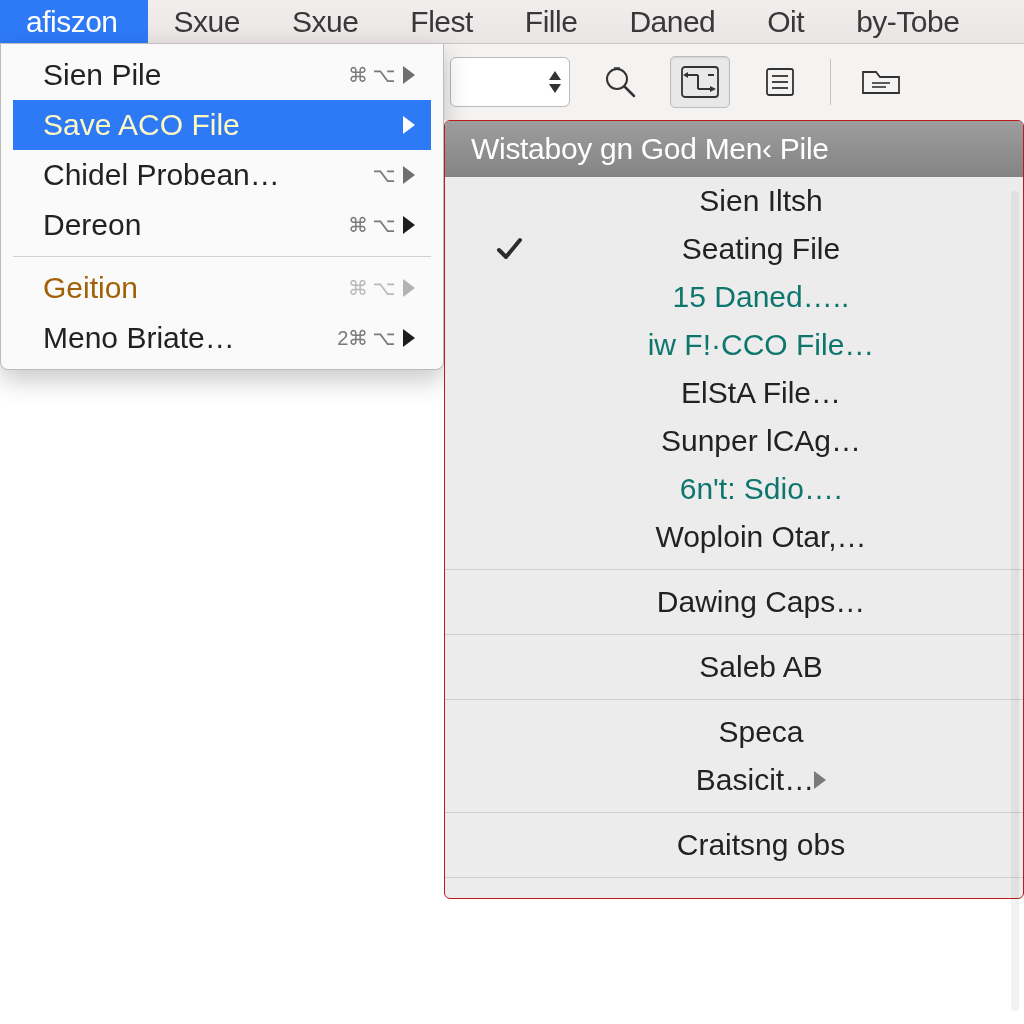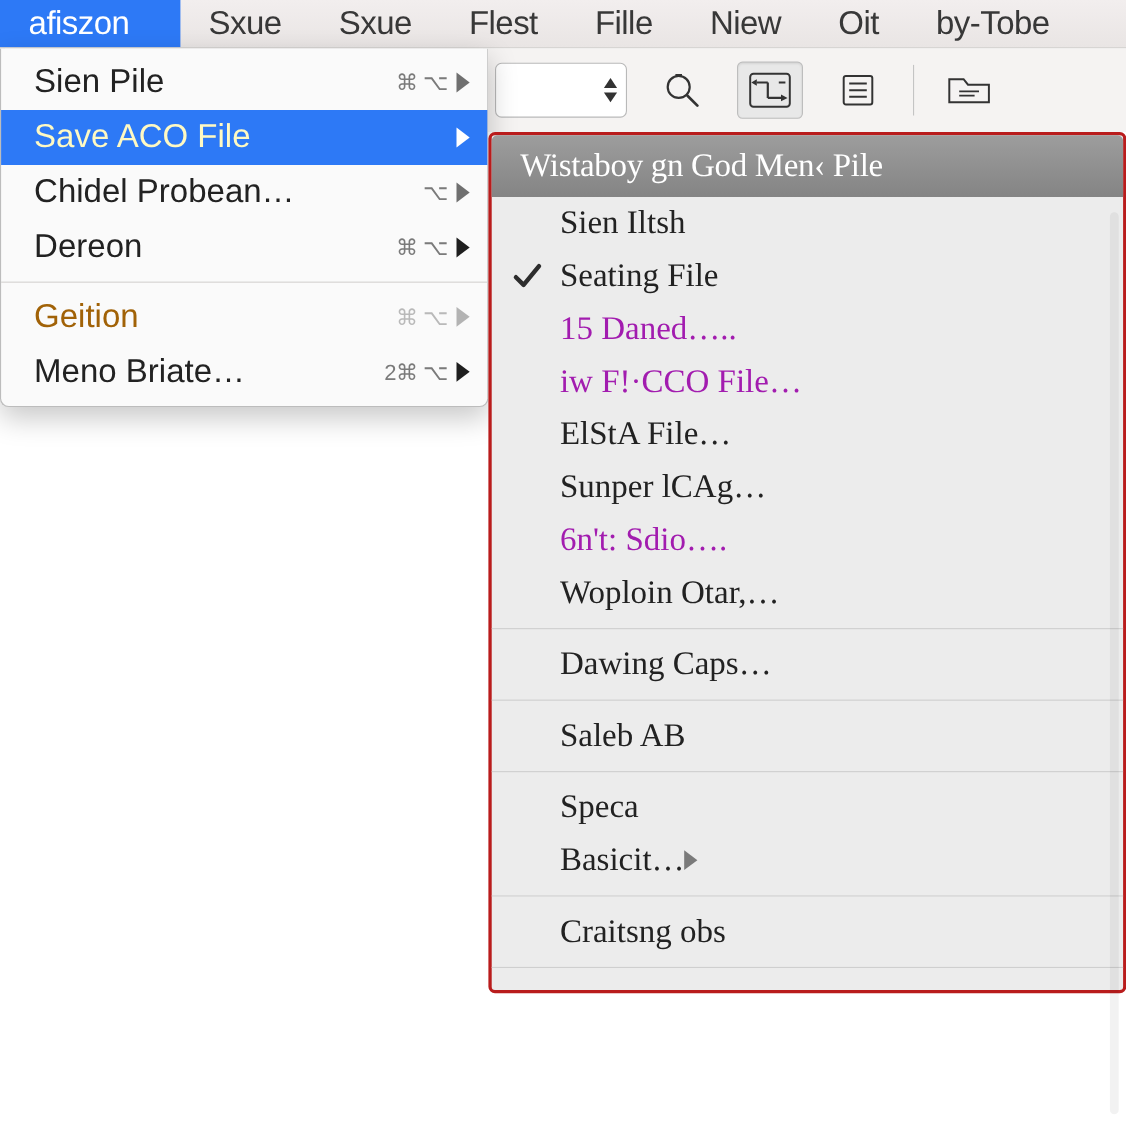--- a/index.html
+++ b/index.html
@@ -31,21 +31,21 @@
     height: 100%;
     display: flex;
     align-items: center;
     cursor: default;
     letter-spacing: -0.5px;
   }
   .menubar .mb-item.active {
     background: #2d79f6;
     color: #fff;
     font-weight: 500;
-    padding-right: 46px;
+    padding-right: 30px;
   }
 
   
   .toolbar {
     position: absolute;
     left: 440px; top: 44px;
     width: 584px; height: 76px;
     background: #f5f3f2;
     display: flex;
     align-items: center;
@@ -81,21 +81,21 @@
   svg{display:block;}
 
   
   .dropdown {
     position: absolute;
     background: #fafafa;
     border: 1px solid #bcbcbc;
     border-radius: 0 0 8px 8px;
     box-shadow: 0 10px 26px rgba(0,0,0,0.22);
     font-size: 30px;
-    padding: 6px 0;
+    padding: 6px 12px;
   }
   .dropdown .di {
     display:flex; align-items:center;
     height: 50px;
     padding: 0 16px 0 30px;
     cursor: default;
     justify-content: space-between;
     gap: 30px;
   }
   .dropdown .di .lab{ white-space: nowrap; }
@@ -127,45 +127,45 @@
     left: 0; top: 44px;
     width: 444px;
     border-top: none;
   }
 
   
   #sub {
     left: 444px; top: 120px;
     width: 580px;
     background:#ececec;
-    border:3px solid #b91c1c;
+    border:1px solid #b91c1c;
     border-radius:6px;
     padding:0 0 12px 0;
     box-shadow:none;
-    font-family:Liberation Serif, serif;
   }
   #sub .sub-header{
     height:56px;
     background:linear-gradient(#9d9d9d,#848484);
     color:#fff;
     font-size:30px;
     display:flex; align-items:center;
     padding-left:26px;
     border-radius:5px 5px 0 0;
     letter-spacing:-0.3px;
   }
   #sub .si{
     display:flex; align-items:center;
     height:48px;
     padding:0 40px 0 62px;
     font-size:30px;
     position:relative;
-    justify-content:flex-start;
-  }
-  #sub .si.dim span:first-child{ color:#a21caf; }
+    justify-content:center;
+    margin-left:32px;
+  }
+  #sub .si.dim span:first-child{ color:#0f766e; }
   #sub .si .chk{
     position:absolute; left:18px; top:50%; transform:translateY(-50%);
     width:28px;height:28px;
   }
   #sub .si .arrow{
     width:0;height:0;
     border-top:9px solid transparent;
     border-bottom:9px solid transparent;
     border-left:12px solid #7a7a7a;
   }
@@ -193,21 +193,21 @@
   <div class="mb-item">
       <span>Sxue</span>
     </div>
   <div class="mb-item">
       <span>Flest</span>
     </div>
   <div class="mb-item">
       <span>Fille</span>
     </div>
   <div class="mb-item">
-      <span>Niew</span>
+      <span>Daned</span>
     </div>
   <div class="mb-item">
       <span>Oit</span>
     </div>
   <div class="mb-item">
       <span>by-Tobe</span>
     </div>
 </div>
 
 <div class="toolbar">

